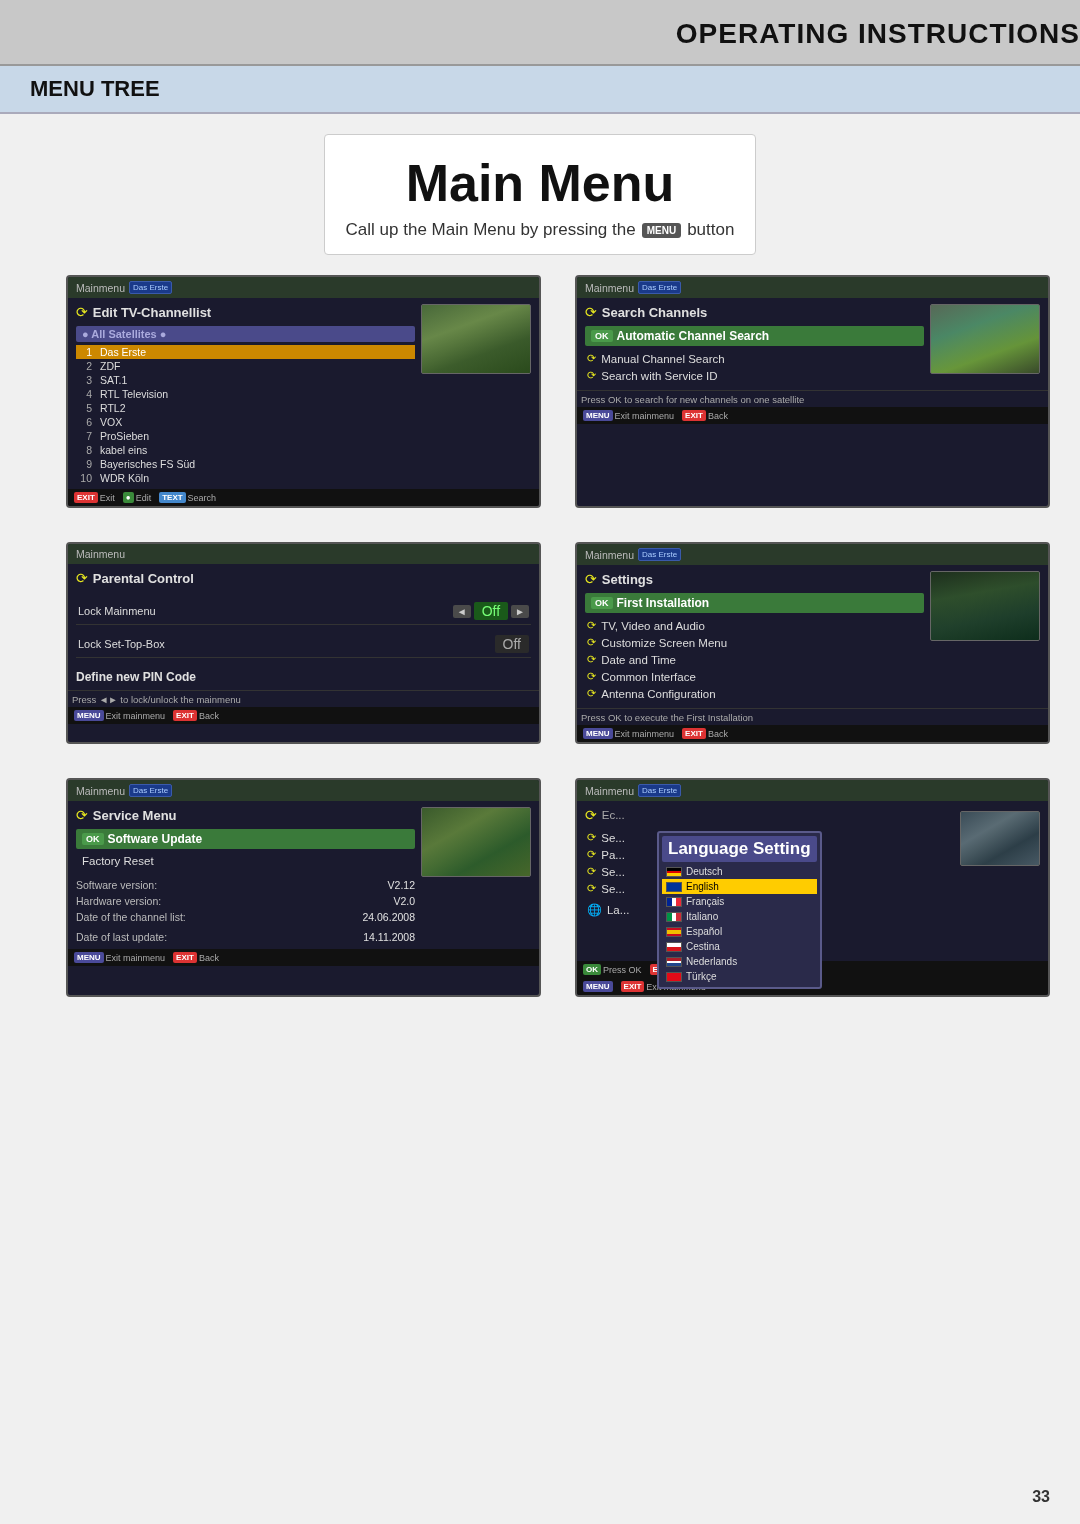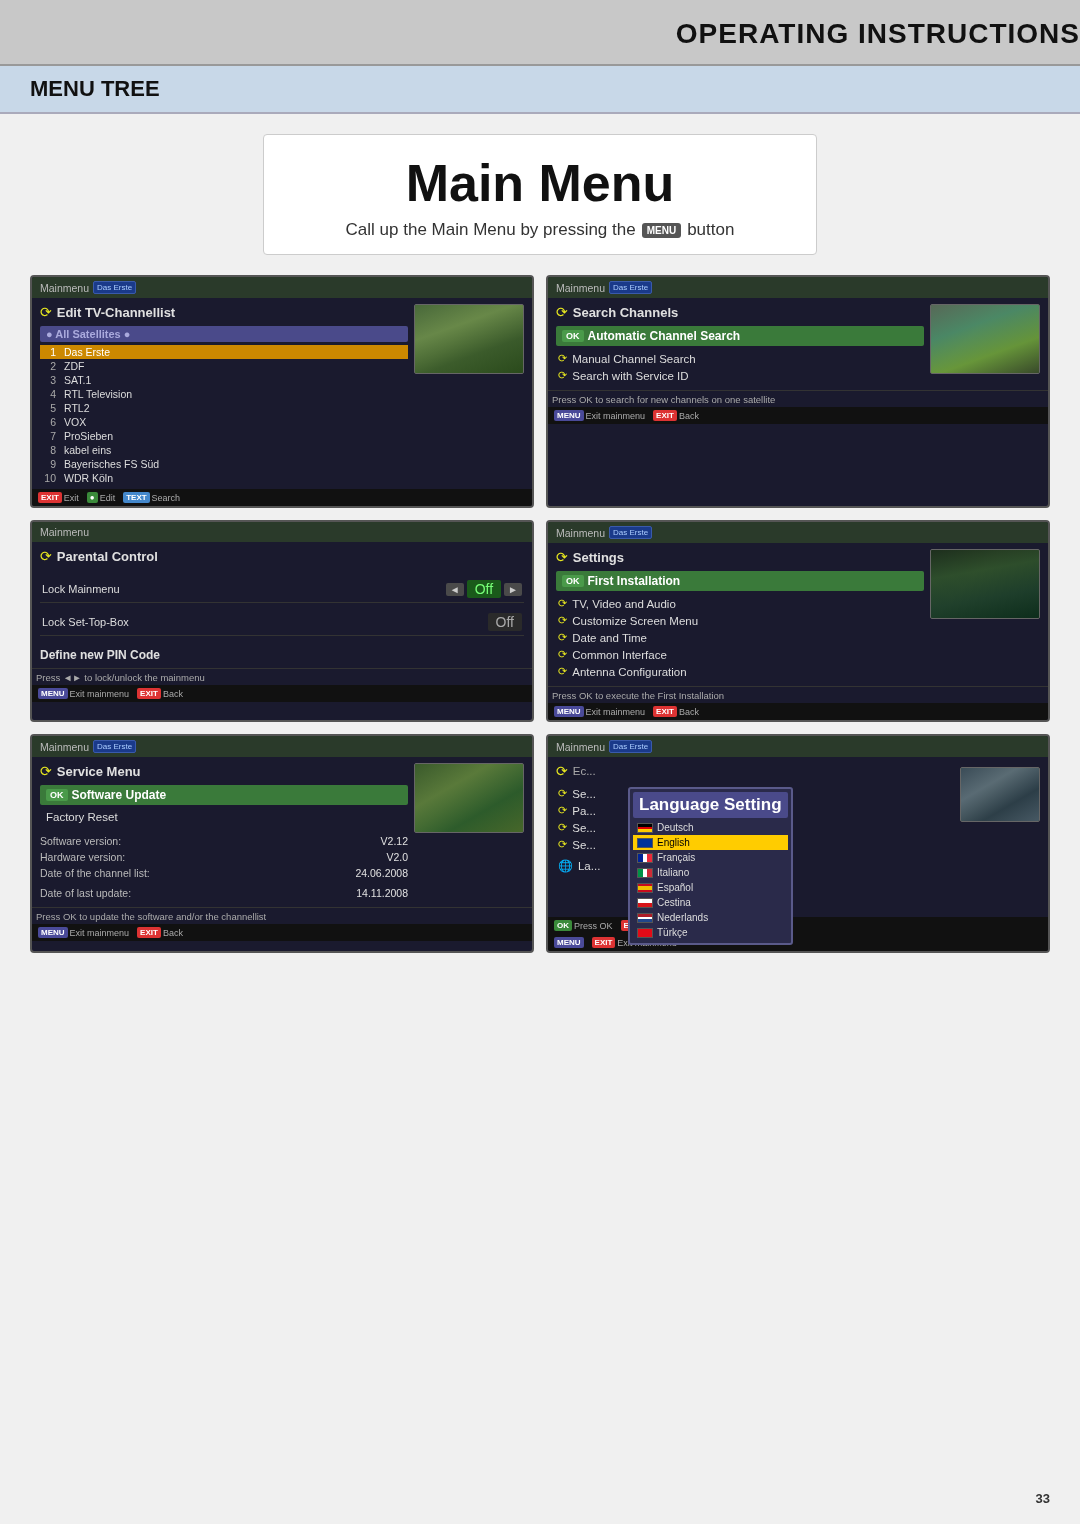--- a/index.html
+++ b/index.html
@@ -37,21 +37,21 @@
       padding: 0 30px 40px;
     }
 
     .main-menu-box {
       background: white;
       border: 1px solid #ccc;
       border-radius: 4px;
       text-align: center;
       padding: 20px 20px 14px;
       margin: 20px auto 20px;
-      width: 554px;
+      width: 432px;
     }
     .main-menu-box .title {
       font-size: 52px;
       font-weight: bold;
       color: #111;
       line-height: 1.1;
     }
     .main-menu-box .subtitle {
       font-size: 17px;
       color: #333;
@@ -68,22 +68,23 @@
       font-size: 10px;
       padding: 2px 5px;
       border-radius: 3px;
       font-weight: bold;
     }
 
     
     .panels-grid {
       display: grid;
       grid-template-columns: 1fr 1fr;
-      gap: 12px;
+      gap: 34px;
       margin-top: 10px;
+      margin-left: 36px;
     }
 
     
     .screen-panel {
       background: #1a1a2e;
       border: 2px solid #555;
       border-radius: 4px;
       color: #e0e0e0;
       font-size: 11.5px;
       position: relative;
@@ -358,21 +359,21 @@
       color: #aaa;
       padding: 3px 4px 2px;
       border-top: 1px solid #333;
       margin-top: 2px;
     }
 
     .page-number {
       position: absolute;
       bottom: 18px;
       right: 30px;
-      font-size: 13px;
+      font-size: 16px;
       color: #333;
       font-weight: bold;
     }
 
     
     .das-erste-badge {
       background: #1a3a8a;
       color: #aaccff;
       font-size: 8px;
       padding: 1px 3px;
@@ -645,21 +646,20 @@
                 <span>Date of last update:</span>
                 <span class="info-value">14.11.2008</span>
               </div>
             </div>
           </div>
         </div>
         <div class="panel-thumb">
           <div class="panel-thumb-inner" style="background: linear-gradient(150deg,#3a5a2a,#5a7a3a,#2a5a2a,#4a6a2a);"></div>
         </div>
       </div>
-      <div class="press-instruction">Press OK to update the software and/or the channellist</div>
       <div class="panel-bottom-bar">
         <span class="btn-badge">
           <span class="badge-menu">MENU</span>
           <span class="badge-text">Exit mainmenu</span>
         </span>
         <span class="btn-badge">
           <span class="badge-exit">EXIT</span>
           <span class="badge-text">Back</span>
         </span>
       </div>

